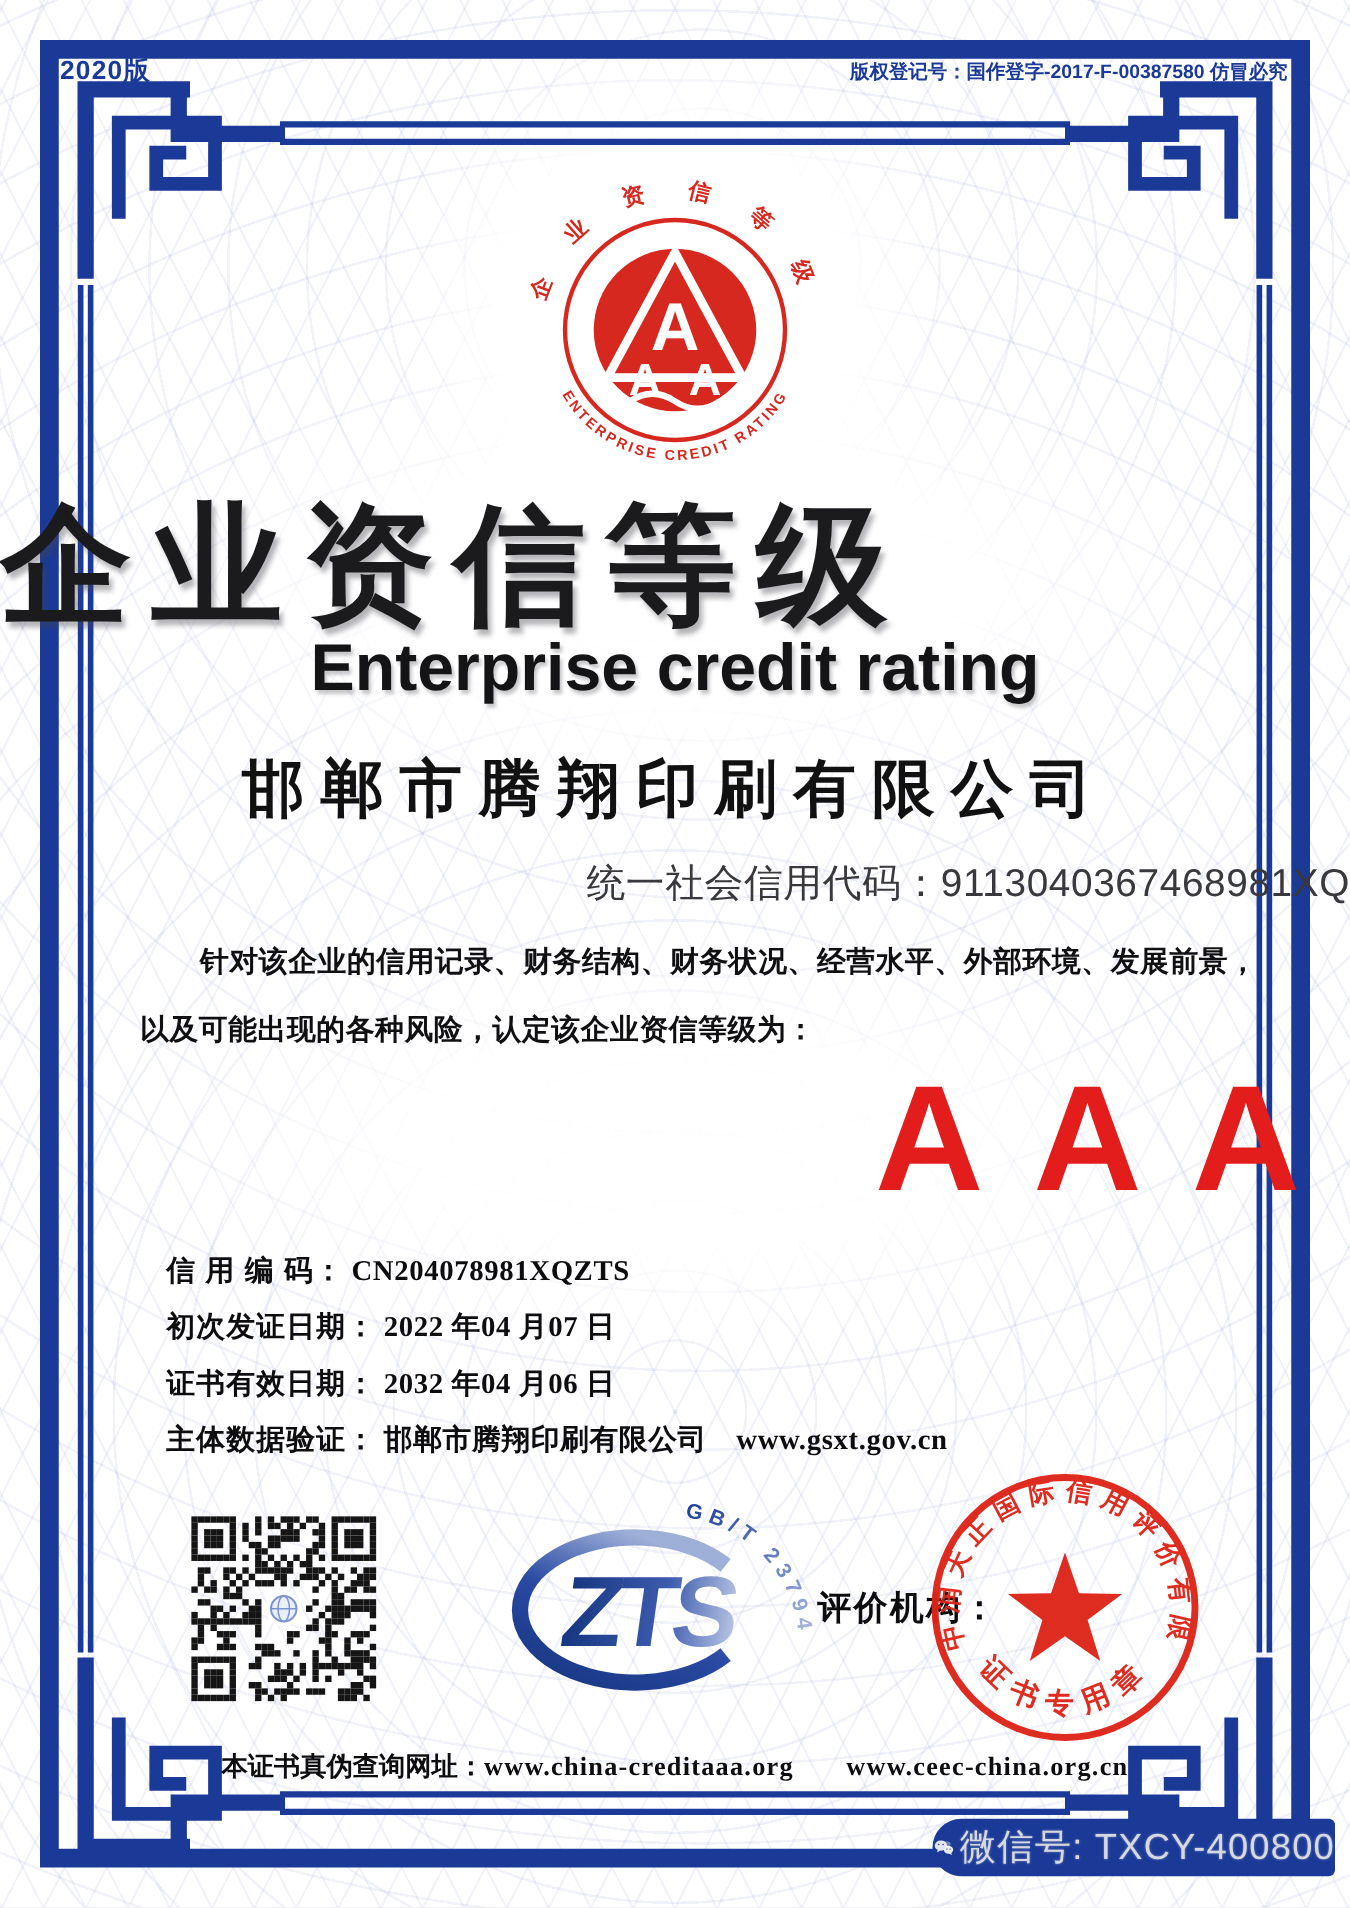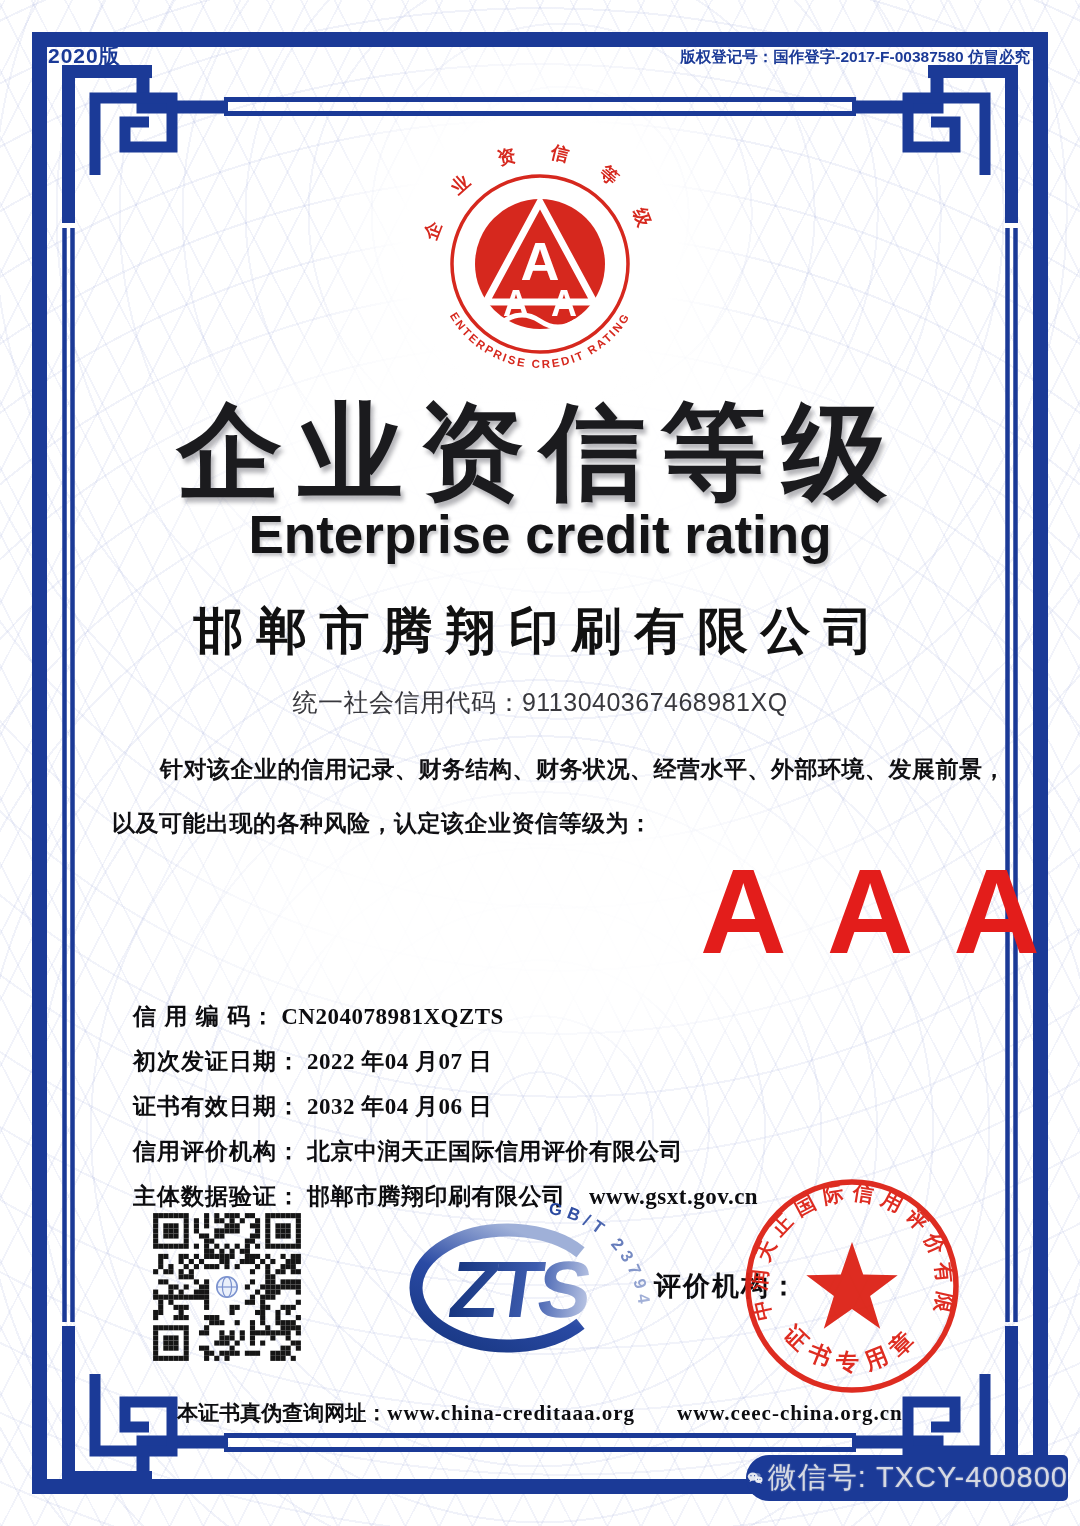--- a/index.html
+++ b/index.html
@@ -19,27 +19,27 @@
   .abs{position:absolute;}
   .blue{color:#1b3a97;}
   .frame-svg{position:absolute;left:0;top:0;z-index:1;pointer-events:none;}
   .content{position:absolute;left:0;top:0;width:100%;height:100%;z-index:2;}
 
   .edition{left:48px;top:42px;font-size:21px;font-weight:bold;letter-spacing:1px;}
   .copyright{right:50px;top:47px;font-size:15.5px;font-weight:bold;}
 
   .logo-wrap{left:50%;top:140px;transform:translateX(-50%);}
 
-  .title-cn{left:0;top:383px;width:100%;text-align:center;font-size:105px;font-weight:900;
+  .title-cn{left:0;top:383px;width:100%;text-align:left;font-size:105px;font-weight:900;
     letter-spacing:16px;color:#1b1b1e;text-shadow:3px 5px 4px rgba(70,70,80,.40);white-space:nowrap;}
   .title-en{left:0;top:504px;width:100%;text-align:center;font-size:53px;font-weight:800;
     color:#141416;text-shadow:2px 3px 3px rgba(70,70,80,.30);white-space:nowrap;}
   .company{left:0;top:598px;width:100%;text-align:center;font-size:50px;font-weight:900;
     letter-spacing:13px;color:#111;white-space:nowrap;}
-  .code-line{left:0;top:686px;width:100%;text-align:center;font-size:25px;color:#38383d;letter-spacing:.5px;}
+  .code-line{left:0;top:686px;width:100%;text-align:right;font-size:31px;color:#38383d;letter-spacing:.5px;}
 
   .statement{left:112px;top:742px;width:880px;font-size:23px;font-weight:bold;color:#101013;
     line-height:54px;letter-spacing:.5px;}
   .statement .l1{text-indent:48px;white-space:nowrap;}
   .statement .l2{white-space:nowrap;}
 
   .rating{left:0;top:842px;width:100%;text-align:right;font-size:120px;font-weight:bold;
     color:#e31d1b;letter-spacing:40px;padding-left:40px;box-sizing:border-box;white-space:nowrap;}
 
   .details{left:133px;top:994px;}
@@ -134,23 +134,20 @@
 
     <div class="abs details">
       <div class="row">
         <span class="lab">信 用 编 码：</span><span class="val">CN204078981XQZTS</span>
       </div>
       <div class="row">
         <span class="lab">初次发证日期：</span><span class="val">2022 年04 月07 日</span>
       </div>
       <div class="row">
         <span class="lab">证书有效日期：</span><span class="val">2032 年04 月06 日</span>
-      </div>
-      <div class="row">
-        <span class="lab">信用评价机构：</span><span class="val">北京中润天正国际信用评价有限公司</span>
       </div>
       <div class="row">
         <span class="lab">主体数据验证：</span><span class="val">邯郸市腾翔印刷有限公司　www.gsxt.gov.cn</span>
       </div>
     </div>
 
     <div class="abs qr-box">
       <svg id="qr" width="158" height="158" viewBox="0 0 155 155">
           <rect x="5" y="5" width="5" height="5" fill="#151515"></rect>
           <rect x="10" y="5" width="5" height="5" fill="#151515"></rect>

